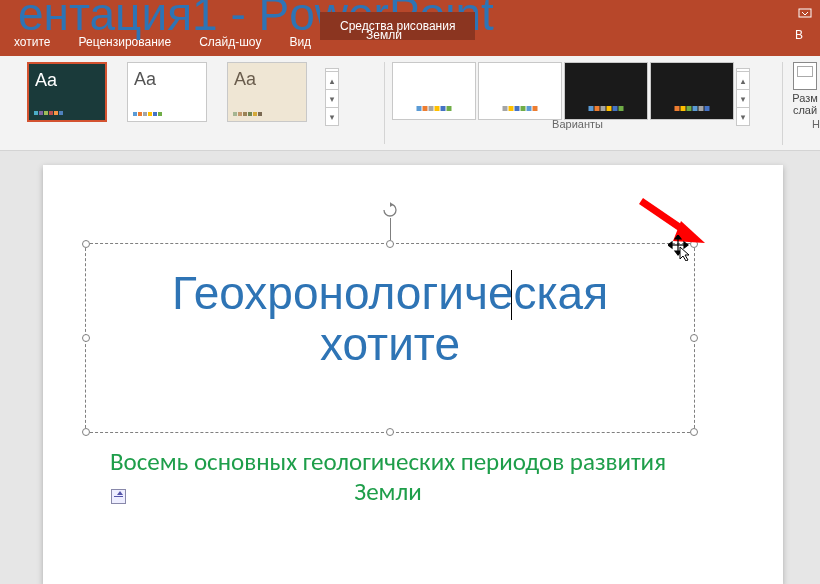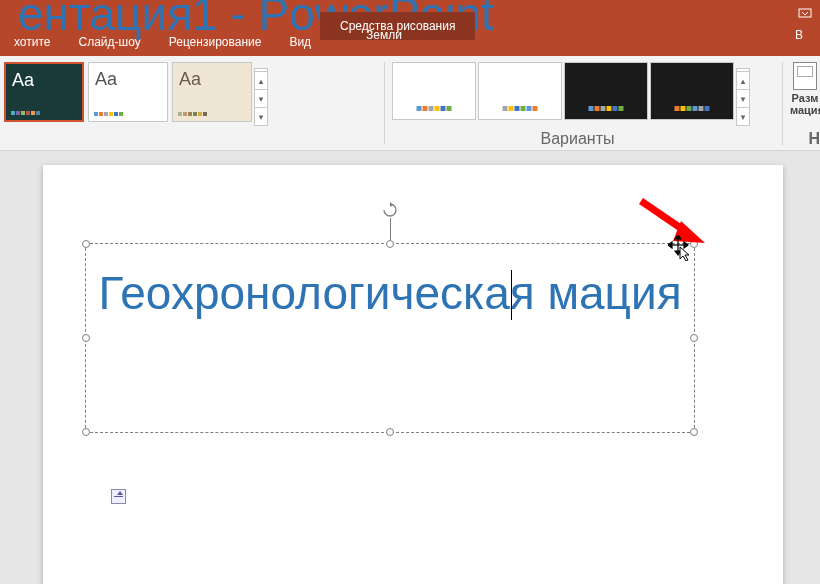--- a/index.html
+++ b/index.html
@@ -7,21 +7,21 @@
   .titlebar { height: 28px; background: #b7472a; color: #fff; display: flex; align-items: center; padding: 0 8px; }
   .titlebar .title-text { padding-right: 40px; }
   .titlebar .drawing-tools { position: absolute; left: 320px; top: 0; background: #8b3520; height: 28px; display: flex; align-items: center; padding: 0 20px; margin-top: 12px; }
   .titlebar .right-icons { margin-left: auto; }
   .ribbon-tabs { height: 28px; background: #b7472a; display: flex; align-items: stretch; color: #fff; }
   .ribbon-tab { padding: 0 14px; display: flex; align-items: center; cursor: pointer; font-size: 12px; }
   .ribbon-tab.format { position: absolute; left: 320px; width: 128px; justify-content: center; }
   .ribbon-tab.tellme { position: absolute; left: 450px; display: flex; align-items: center; gap: 6px; font-size: 12px; color: #f0d0c8; }
   .ribbon-tabs .right-tab { position: absolute; right: 3px; }
   .ribbon { height: 95px; background: #f3f3f3; border-bottom: 1px solid #d4d4d4; display: flex; position: relative; }
-  .theme-gallery { display: flex; gap: 0; padding: 6px 2px; align-items: flex-start; }
+  .theme-gallery { display: flex; gap: 16px; padding: 6px 2px; align-items: flex-start; margin-left: 23px; }
   .theme-thumb { width: 80px; height: 60px; border: 1px solid #c8c8c8; background: #fff; margin: 0 2px; display: flex; flex-direction: column; position: relative; cursor: pointer; }
   .theme-thumb.active { border: 2px solid #d35230; }
   .theme-thumb .aa { font-size: 18px; position: absolute; left: 6px; top: 6px; }
   .theme-t1 { background: #1a3a3a; }
   .theme-t1 .aa { color: #fff; }
   .theme-t2 { background: #fff; }
   .theme-t2 .aa { color: #555; }
   .theme-t3 { background: linear-gradient(#fff 60%, #d35230 60%); }
   .theme-t3 .aa { color: #333; font-size: 14px; letter-spacing: 2px; }
   .theme-t4 { background: #efe6d4; }
@@ -29,23 +29,23 @@
   .theme-swatch-row { position: absolute; bottom: 5px; left: 5px; display: flex; gap: 1px; }
   .theme-swatch-row span { width: 4px; height: 4px; }
   .variant-gallery { display: flex; padding: 6px 2px; gap: 2px; }
   .variant-thumb { width: 84px; height: 58px; border: 1px solid #c8c8c8; background: #fff; cursor: pointer; position: relative; }
   .variant-thumb .sw-row { position: absolute; bottom: 8px; left: 50%; transform: translateX(-50%); display: flex; gap: 1px; }
   .variant-thumb .sw-row span { width: 5px; height: 5px; }
   .variant-thumb.v3, .variant-thumb.v4 { background: #1a1a1a; }
   .gallery-sep { width: 1px; background: #d4d4d4; margin: 6px 4px; }
   .gallery-dropdown { width: 14px; height: 58px; border: 1px solid #c8c8c8; background: #fff; margin-top: 6px; display: flex; flex-direction: column; justify-content: flex-end; align-items: center; cursor: pointer; }
   .gallery-dropdown div { height: 18px; width: 100%; border-top: 1px solid #c8c8c8; display: flex; align-items: center; justify-content: center; font-size: 9px; color: #666; }
-  .group-label { position: absolute; bottom: 3px; font-size: 16px; color: #666; width: 100%; text-align: center; }
+  .group-label { position: absolute; bottom: 21px; font-size: 11px; color: #666; width: 100%; text-align: center; }
   .group-variants { position: absolute; left: 390px; top: 0; width: 375px; height: 95px; }
-  .group-size { position: absolute; left: 790px; top: 0; width: 30px; height: 95px; text-align: center; padding-top: 6px; font-weight: bold; }
+  .group-size { position: absolute; left: 790px; top: 0; width: 30px; height: 95px; text-align: center; padding-top: 6px; }
   .size-icon { width: 24px; height: 28px; border: 1px solid #888; margin: 0 auto 2px; position: relative; background: #fff; }
   .size-icon::before { content: ""; position: absolute; left: 3px; top: 3px; right: 3px; bottom: 12px; border: 1px solid #aaa; }
   .size-text { font-size: 11px; color: #444; line-height: 1.1; }
   .workspace { position: absolute; left: 0; top: 151px; right: 0; bottom: 0; background: #e6e6e6; }
   .slide { position: absolute; left: 43px; top: 14px; width: 740px; height: 420px; background: #fff; box-shadow: 0 2px 6px rgba(0,0,0,0.25); }
   .title-box { position: absolute; left: 42px; top: 78px; width: 610px; height: 190px; border: 1px dashed #7f7f7f; }
   .title-box .handle { width: 8px; height: 8px; background: #fff; border: 1px solid #7f7f7f; border-radius: 50%; position: absolute; }
   .h-tl { left: -4px; top: -4px; } .h-tr { right: -4px; top: -4px; }
   .h-bl { left: -4px; bottom: -4px; } .h-br { right: -4px; bottom: -4px; }
   .h-t { left: 50%; top: -4px; margin-left: -4px; } .h-b { left: 50%; bottom: -4px; margin-left: -4px; }
@@ -73,22 +73,22 @@
   <span class="right-icons">
     <svg width="14" height="14" viewBox="0 0 14 14">
         <rect x="1" y="3" width="12" height="8" fill="none" stroke="#fff" stroke-width="1"></rect>
         <path d="M4 6 L7 9 L10 6" fill="none" stroke="#fff" stroke-width="1"></path>
       </svg>
   </span>
 </div>
 
 <div class="ribbon-tabs">
   <div class="ribbon-tab">хотите</div>
+  <div class="ribbon-tab">Рецензирование</div>
   <div class="ribbon-tab">Слайд-шоу</div>
-  <div class="ribbon-tab">Рецензирование</div>
   <div class="ribbon-tab">Вид</div>
   <div class="ribbon-tab format">Земли</div>
   <div class="ribbon-tab right-tab">В</div>
 </div>
 
 <div class="ribbon">
   <div class="themes-group">
     <div class="theme-gallery">
       <div class="theme-thumb theme-t1 active">
         <span class="aa">Aa</span>
@@ -182,21 +182,21 @@
       </div>
     </div>
     <div class="group-label">Варианты</div>
   </div>
 
   <div class="gallery-sep" style="position:absolute;left:778px;top:0;height:83px"></div>
 
   <div class="group-size">
     <div class="size-icon"></div>
     <div class="size-text">Разм</div>
-    <div class="size-text">мация</div>
+    <div class="size-text">слай</div>
     <div class="group-label" style="left:auto;right:0;width:auto;text-align:right">Н</div>
   </div>
 </div>
 
 <div class="workspace">
   <div class="slide">
 
     <div class="title-box">
       <div class="rotate-handle">
         <svg width="16" height="16" viewBox="0 0 16 16">
@@ -206,25 +206,26 @@
       </div>
       <div class="rotate-line"></div>
       <div class="handle h-tl"></div>
       <div class="handle h-t"></div>
       <div class="handle h-tr"></div>
       <div class="handle h-l"></div>
       <div class="handle h-r"></div>
       <div class="handle h-bl"></div>
       <div class="handle h-b"></div>
       <div class="handle h-br"></div>
-      <div class="title-text">Геохронологическая мация</div>
+      <div class="title-text">Геохронологическая хотите</div>
       <div class="cursor-caret"></div>
       <div class="fit-icon"></div>
     </div>
 
+    <div class="subtitle-text">Восемь основных геологических периодов развития Земли</div>
 
     <div class="red-arrow">
       <svg width="80" height="55" viewBox="0 0 80 55">
         <line x1="8" y1="8" x2="52" y2="38" stroke="#ff0000" stroke-width="7"></line>
         <polygon points="48,28 72,50 40,48" fill="#ff0000"></polygon>
       </svg>
     </div>
 
     <div class="move-cursor">
       <svg width="26" height="26" viewBox="0 0 26 26">

